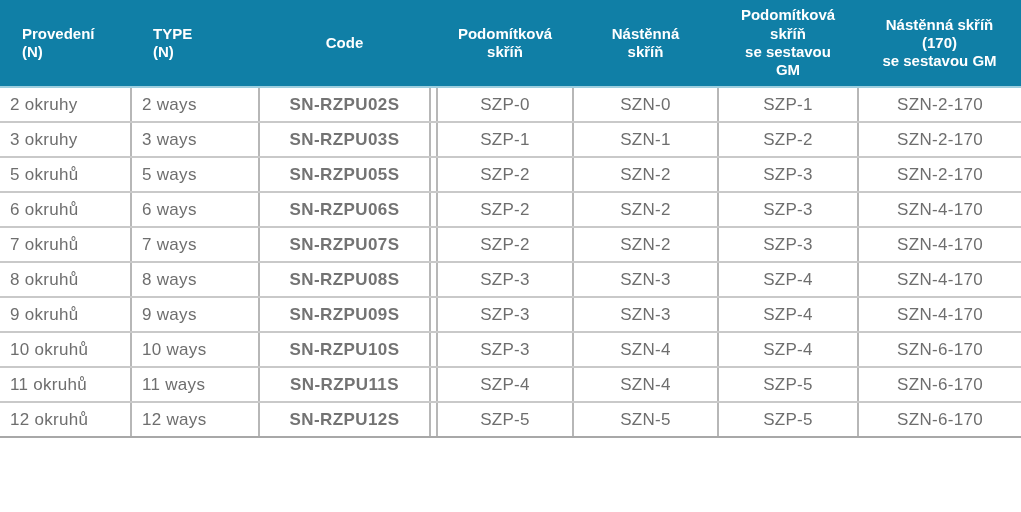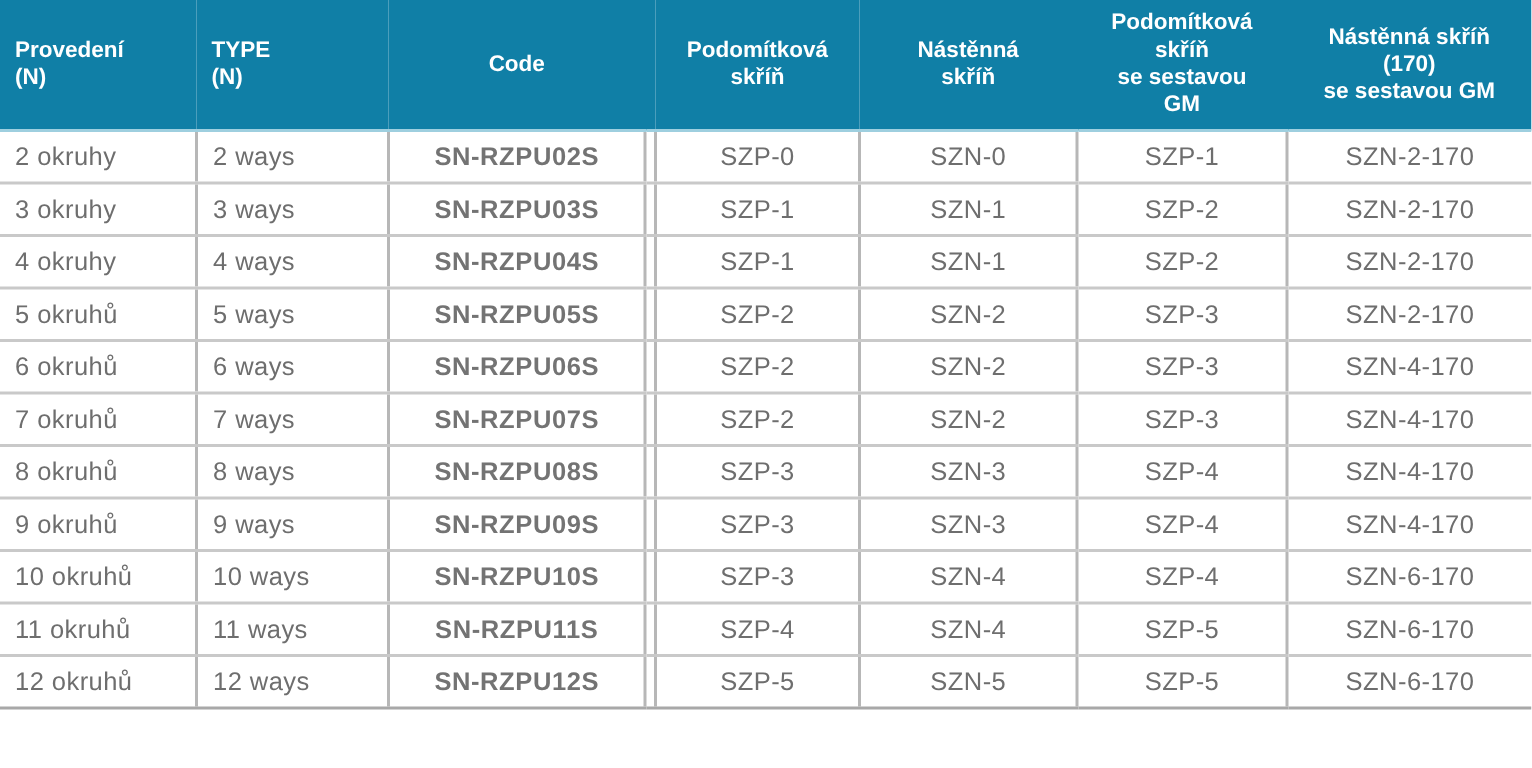--- a/index.html
+++ b/index.html
@@ -37,21 +37,21 @@
     height: 86px;
     vertical-align: middle;
     text-align: center;
     white-space: pre-line;
     border-bottom: 2px solid #9ecfdf;
     padding: 0;
   }
   thead th:nth-child(1),
   thead th:nth-child(2) {
     text-align: left;
-    padding-left: 10px;
+    padding-left: 22px;
   }
   tbody td {
     height: 35px;
     box-sizing: border-box;
     text-align: center;
     vertical-align: middle;
     color: #6e6e6e;
     font-size: 17px;
     letter-spacing: 0.3px;
     background: #ffffff;
@@ -130,30 +130,20 @@
           <td class="cell-provedeni">3 okruhy</td>
           <td class="cell-type">3 ways</td>
           <td class="cell-code cell-code">SN-RZPU03S</td>
           <td class="spacer"></td>
           <td class="cell-podomitkova">SZP-1</td>
           <td class="cell-nastenna">SZN-1</td>
           <td class="cell-podomitkova">SZP-2</td>
           <td class="cell-nastenna">SZN-2-170</td>
         </tr>
         <tr>
-          <td class="cell-provedeni">4 okruhy</td>
-          <td class="cell-type">4 ways</td>
-          <td class="cell-code cell-code">SN-RZPU04S</td>
-          <td class="spacer"></td>
-          <td class="cell-podomitkova">SZP-1</td>
-          <td class="cell-nastenna">SZN-1</td>
-          <td class="cell-podomitkova">SZP-2</td>
-          <td class="cell-nastenna">SZN-2-170</td>
-        </tr>
-        <tr>
           <td class="cell-provedeni">5 okruhů</td>
           <td class="cell-type">5 ways</td>
           <td class="cell-code cell-code">SN-RZPU05S</td>
           <td class="spacer"></td>
           <td class="cell-podomitkova">SZP-2</td>
           <td class="cell-nastenna">SZN-2</td>
           <td class="cell-podomitkova">SZP-3</td>
           <td class="cell-nastenna">SZN-2-170</td>
         </tr>
         <tr>

